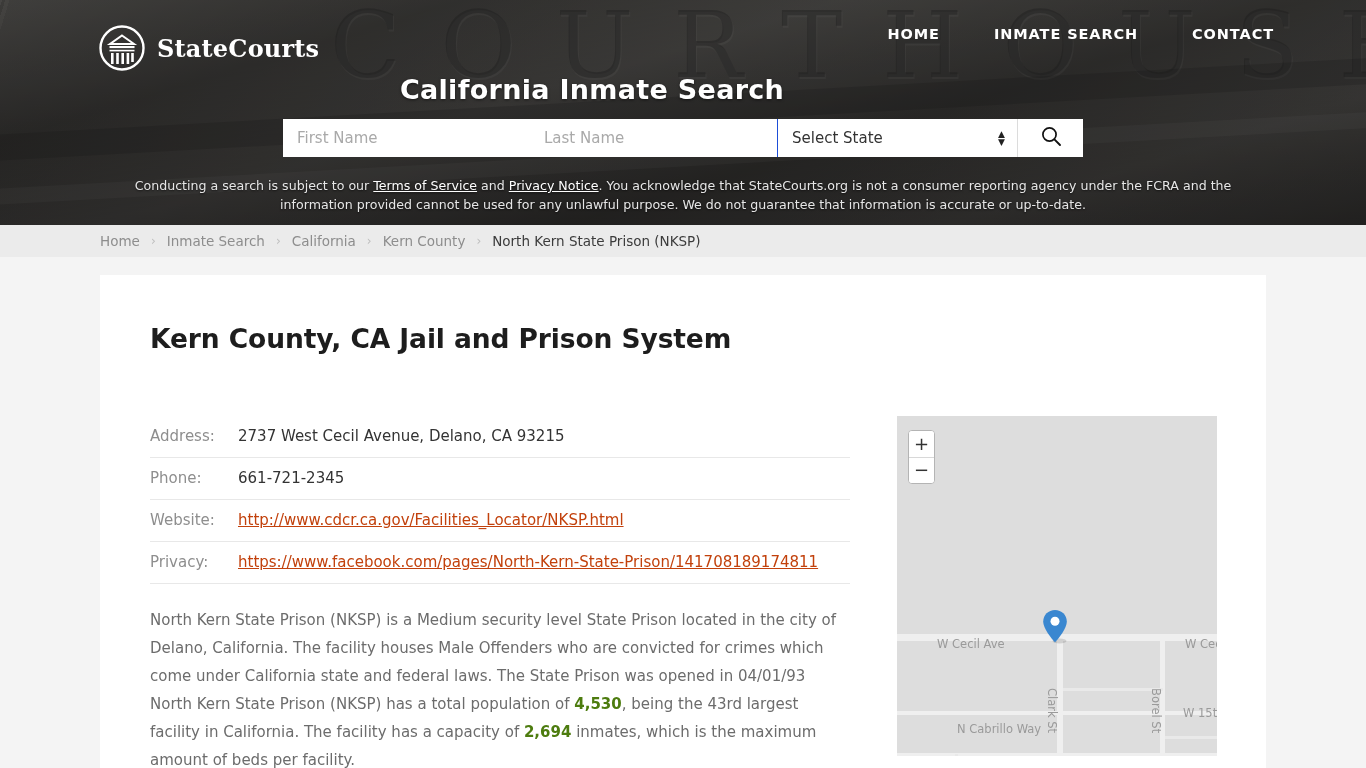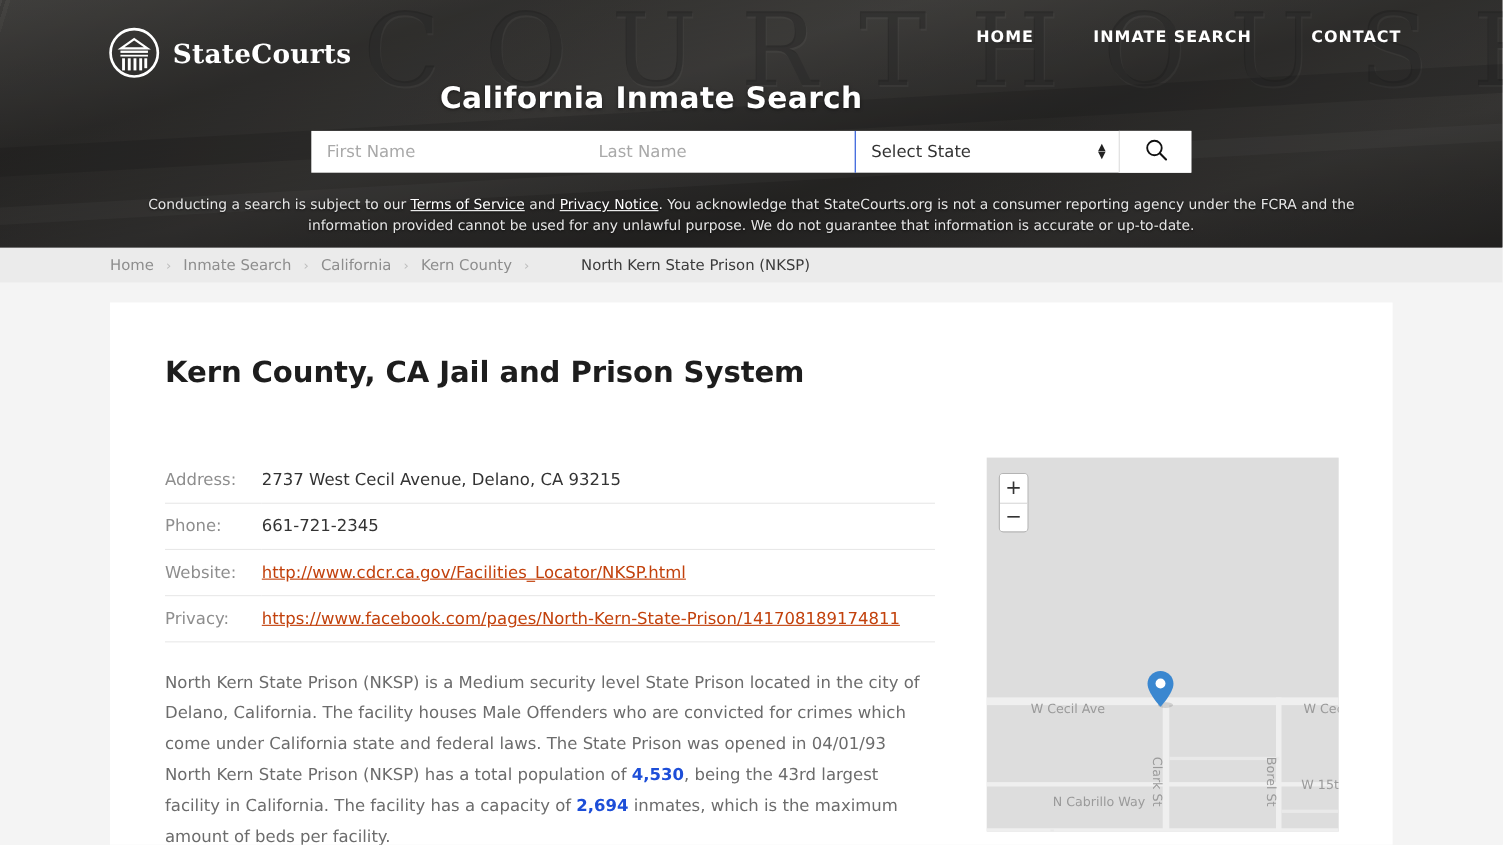--- a/index.html
+++ b/index.html
@@ -127,21 +127,21 @@
   
   .crumbbar {
     width: 1366px; height: 32px;
     background: #ebebeb;
     display: flex; align-items: center;
     padding-left: 100px;
     font-size: 13.5px;
   }
   .crumbbar a { color: #8d8d8d; text-decoration: none; }
   .crumbbar .sep { color: #bdbdbd; margin: 0 11px; font-size: 12px; }
-  .crumbbar .cur { color: #3b3b3b; margin-left: 36px; }
+  .crumbbar .cur { color: #3b3b3b; }
 
   
   .page { width: 1366px; height: 511px; background: #f4f4f4; padding-top: 18px; }
   .card {
     width: 1166px; margin: 0 auto;
     background: #ffffff;
     min-height: 493px;
     padding: 48px 50px 0 50px;
   }
   .card h1 {
@@ -162,21 +162,21 @@
   }
   .info-table td.k { width: 88px; color: #8e8e8e; }
   .info-table td.v { color: #333333; }
   .info-table td.v a { color: #c2410c; text-decoration: underline; }
 
   .desc {
     margin: 22px 0 0 0;
     font-size: 15px; line-height: 28px; color: #6c6c6c;
     width: 700px;
   }
-  .desc b { color: #1d4ed8; font-weight: 700; margin-top: 20px; }
+  .desc b { color: #4d7c0f; font-weight: 700; margin-top: 20px; }
 
   
   .mapbox {
     position: relative;
     width: 320px; height: 340px;
     background: #dddddd;
     overflow: hidden;
   }
   .road {
     position: absolute; background: #efefef;

